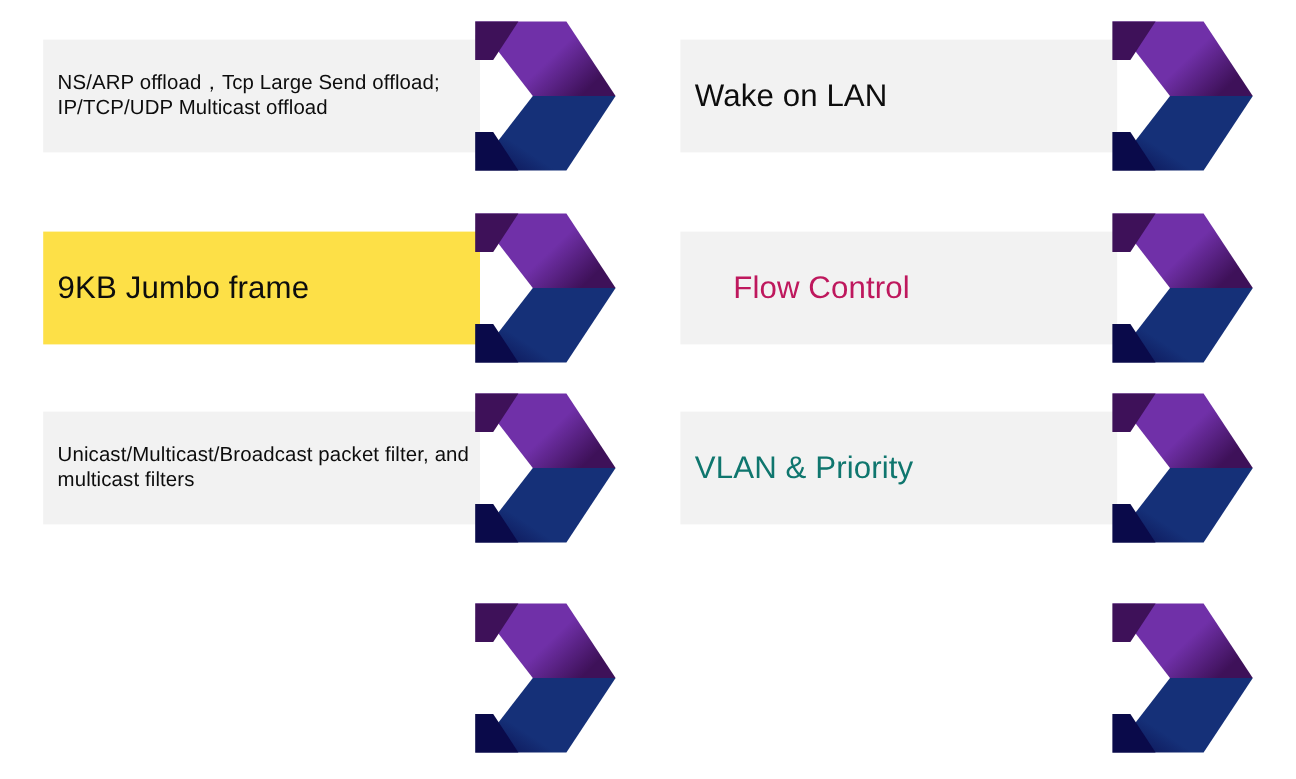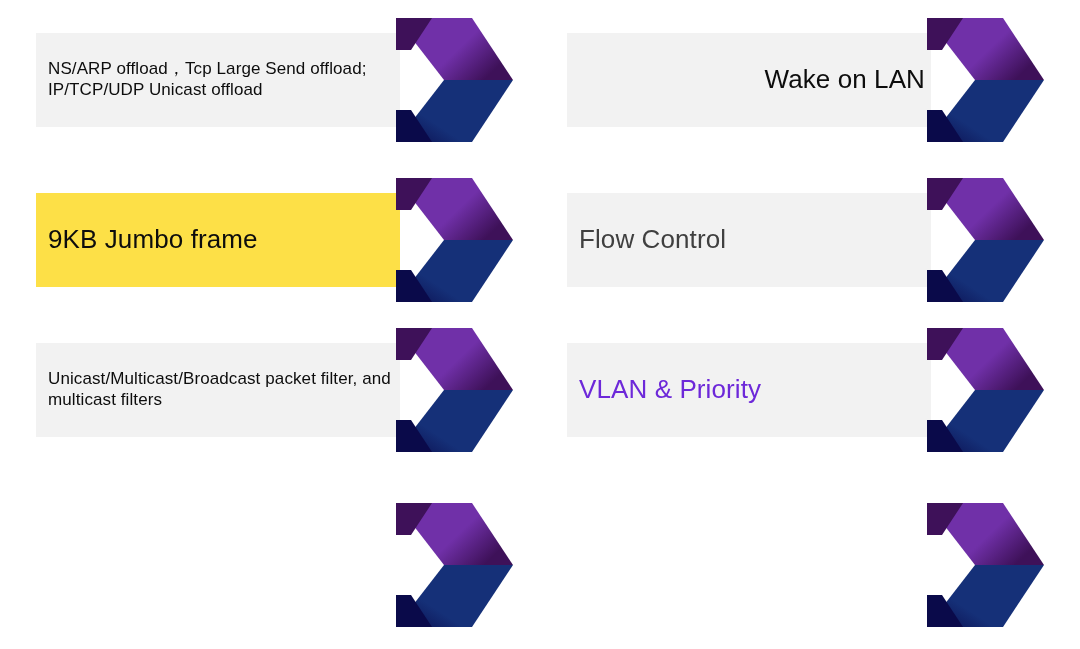--- a/index.html
+++ b/index.html
@@ -66,21 +66,21 @@
   .row-2 { top: 169px; }
   .row-3 { top: 319px; }
   .row-4 { top: 494px; }
 </style>
 </head>
 <body>
 
 <div id="board" style="background: rgb(255, 255, 255);">
     <div class="banner col-l row-1 size-sm">
       <div class="bar" style="background: rgb(242, 242, 242);">
-        <div class="bar-text" style="color: rgb(13, 13, 13);">NS/ARP offload，Tcp Large Send offload; IP/TCP/UDP Unicast offload</div>
+        <div class="bar-text" style="color: rgb(13, 13, 13);">NS/ARP offload，Tcp Large Send offload; IP/TCP/UDP Multicast offload</div>
       </div>
       <div class="chevron">
   <svg viewBox="0 0 128 142" xmlns="http://www.w3.org/2000/svg">
     <defs>
       <linearGradient id="gp" x1="0" y1="0" x2="1" y2="0.55">
         <stop offset="0%" stop-color="#7030A8"></stop>
         <stop offset="62%" stop-color="#7030A8"></stop>
         <stop offset="100%" stop-color="#3E1159"></stop>
       </linearGradient>
       <linearGradient id="gb" x1="0" y1="1" x2="1" y2="0.2">
@@ -94,21 +94,21 @@
 
     <path d="M10 9 L46 9 L25 41 L10 41 Z" fill="#3E1159"></path>
 
     <path d="M58 71 L127 71 L86 133 L10 133 Z" fill="url(#gb)"></path>
 
     <path d="M10 101 L25 101 L46 133 L10 133 Z" fill="#0A0A4A"></path>
   </svg>
       </div>
     </div>
     <div class="banner col-r row-1 size-lg">
-      <div class="bar" style="background: rgb(242, 242, 242); justify-content: flex-end;">
+      <div class="bar" style="background: rgb(242, 242, 242);">
         <div class="bar-text" style="color: rgb(13, 13, 13);">Wake on LAN</div>
       </div>
       <div class="chevron">
   <svg viewBox="0 0 128 142" xmlns="http://www.w3.org/2000/svg">
     <defs>
       <linearGradient id="gp" x1="0" y1="0" x2="1" y2="0.55">
         <stop offset="0%" stop-color="#7030A8"></stop>
         <stop offset="62%" stop-color="#7030A8"></stop>
         <stop offset="100%" stop-color="#3E1159"></stop>
       </linearGradient>
@@ -153,21 +153,21 @@
     <path d="M10 9 L46 9 L25 41 L10 41 Z" fill="#3E1159"></path>
 
     <path d="M58 71 L127 71 L86 133 L10 133 Z" fill="url(#gb)"></path>
 
     <path d="M10 101 L25 101 L46 133 L10 133 Z" fill="#0A0A4A"></path>
   </svg>
       </div>
     </div>
     <div class="banner col-r row-2 size-lg">
       <div class="bar" style="background: rgb(242, 242, 242);">
-        <div class="bar-text" style="color: #404040;">Flow Control</div>
+        <div class="bar-text" style="color: #be185d; margin-left: 32px;">Flow Control</div>
       </div>
       <div class="chevron">
   <svg viewBox="0 0 128 142" xmlns="http://www.w3.org/2000/svg">
     <defs>
       <linearGradient id="gp" x1="0" y1="0" x2="1" y2="0.55">
         <stop offset="0%" stop-color="#7030A8"></stop>
         <stop offset="62%" stop-color="#7030A8"></stop>
         <stop offset="100%" stop-color="#3E1159"></stop>
       </linearGradient>
       <linearGradient id="gb" x1="0" y1="1" x2="1" y2="0.2">
@@ -211,21 +211,21 @@
     <path d="M10 9 L46 9 L25 41 L10 41 Z" fill="#3E1159"></path>
 
     <path d="M58 71 L127 71 L86 133 L10 133 Z" fill="url(#gb)"></path>
 
     <path d="M10 101 L25 101 L46 133 L10 133 Z" fill="#0A0A4A"></path>
   </svg>
       </div>
     </div>
     <div class="banner col-r row-3 size-lg">
       <div class="bar" style="background: rgb(242, 242, 242);">
-        <div class="bar-text" style="color: #6d28d9;">VLAN &amp; Priority</div>
+        <div class="bar-text" style="color: #0f766e;">VLAN &amp; Priority</div>
       </div>
       <div class="chevron">
   <svg viewBox="0 0 128 142" xmlns="http://www.w3.org/2000/svg">
     <defs>
       <linearGradient id="gp" x1="0" y1="0" x2="1" y2="0.55">
         <stop offset="0%" stop-color="#7030A8"></stop>
         <stop offset="62%" stop-color="#7030A8"></stop>
         <stop offset="100%" stop-color="#3E1159"></stop>
       </linearGradient>
       <linearGradient id="gb" x1="0" y1="1" x2="1" y2="0.2">

